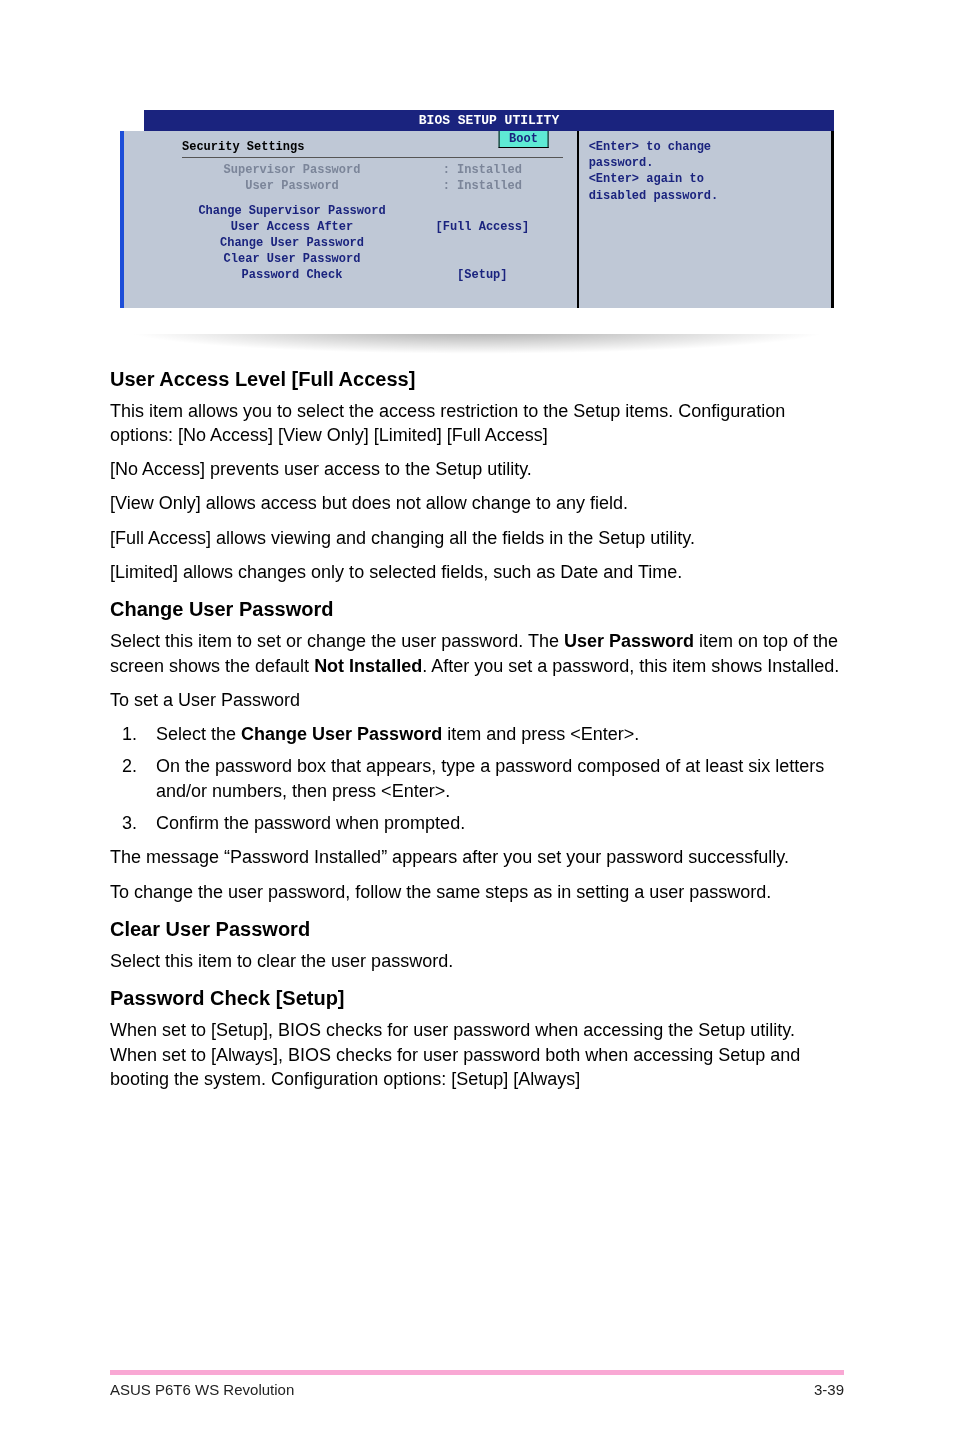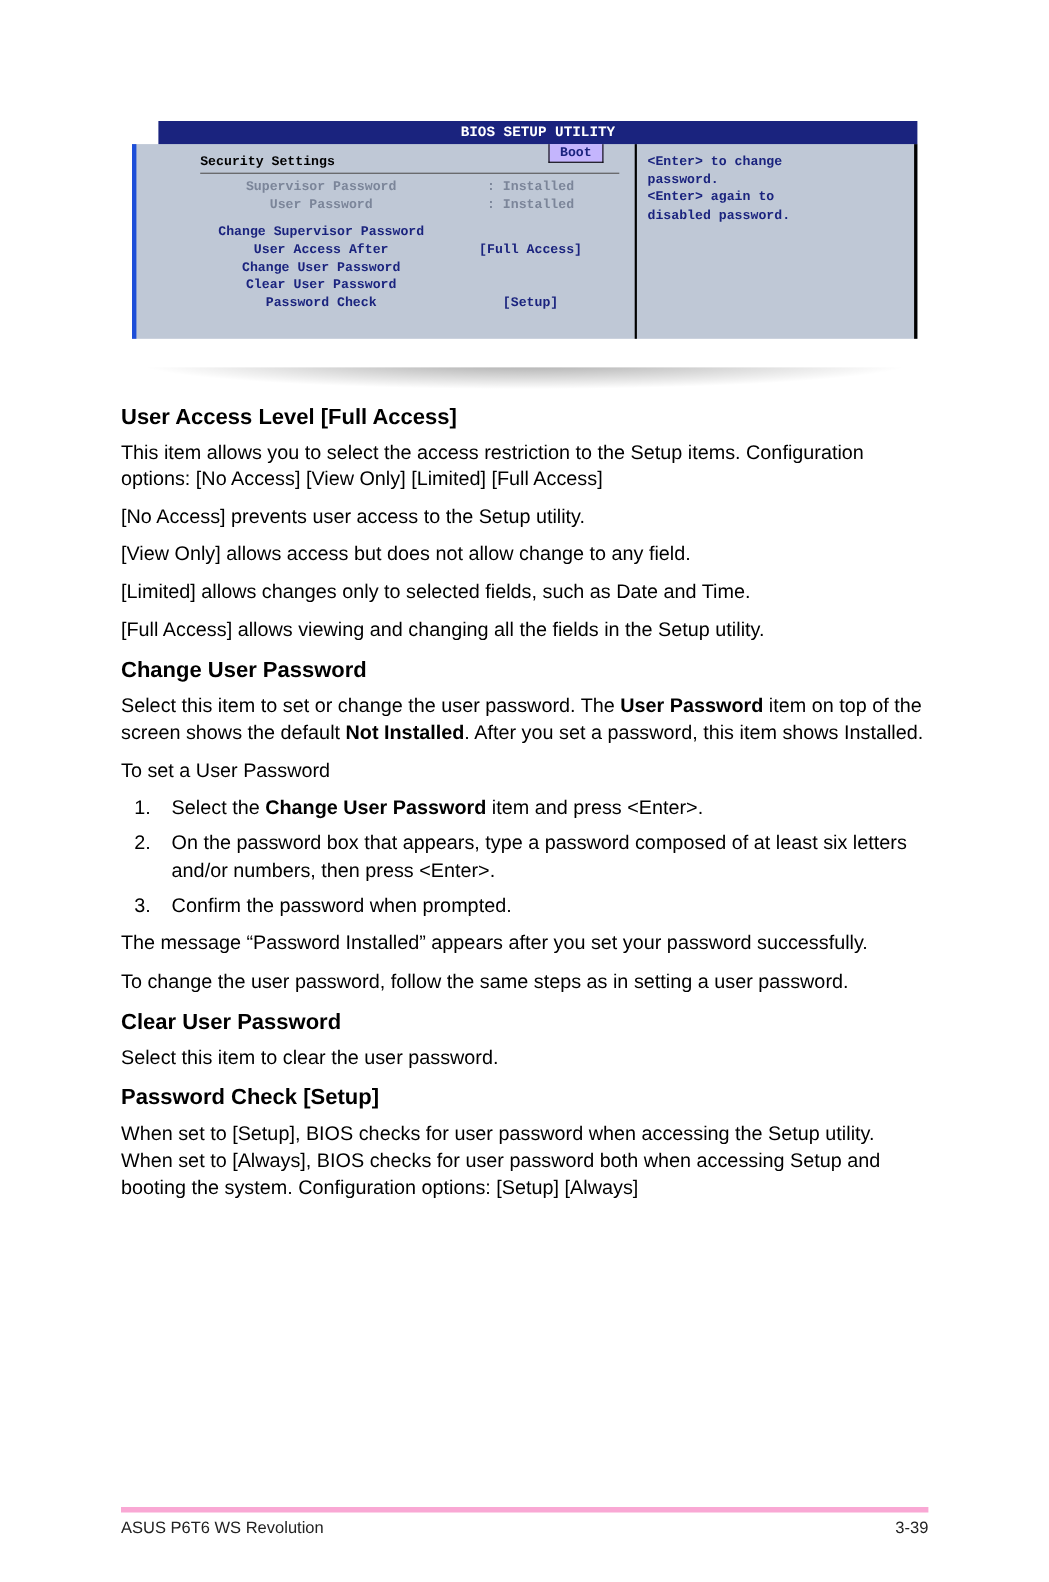--- a/index.html
+++ b/index.html
@@ -25,21 +25,21 @@
     font-size: 13px;
     text-align: center;
     padding: 3px 0;
     position: relative;
     margin-left: 24px;
   }
   .bios-tab {
     position: absolute;
     top: 100%;
     left: 55%;
-    background: #c4b5fd;
+    background: #5eead4;
     color: #1a237e;
     font-family: "Courier New", monospace;
     font-weight: bold;
     font-size: 12px;
     padding: 1px 10px;
     border: 1px solid #000;
     border-top: none;
     transform: translateX(-50%);
   }
   .bios-body {
@@ -155,22 +155,22 @@
         <div>disabled password.</div>
       </div>
     </div>
   </div>
   <div class="cut-shadow"></div>
 
   <h3 class="sect">User Access Level [Full Access]</h3>
   <p class="body">This item allows you to select the access restriction to the Setup items. Configuration options: [No Access] [View Only] [Limited] [Full Access]</p>
   <p class="body indent">[No Access] prevents user access to the Setup utility.</p>
   <p class="body indent">[View Only] allows access but does not allow change to any field.</p>
+  <p class="body indent">[Full Access] allows viewing and changing all the fields in the Setup utility.</p>
   <p class="body indent">[Limited] allows changes only to selected fields, such as Date and Time.</p>
-  <p class="body indent">[Full Access] allows viewing and changing all the fields in the Setup utility.</p>
 
   <h3 class="sect">Change User Password</h3>
   <p class="body">
     <span>Select this item to set or change the user password. The </span><span class="b">User Password</span><span> item on top of the screen shows the default </span><span class="b">Not Installed</span><span>. After you set a password, this item shows Installed.</span>
   </p>
   <p class="body">To set a User Password</p>
   <ol>
     <li>
       <span>Select the </span><span class="b">Change User Password</span><span> item and press &lt;Enter&gt;.</span>
     </li>

